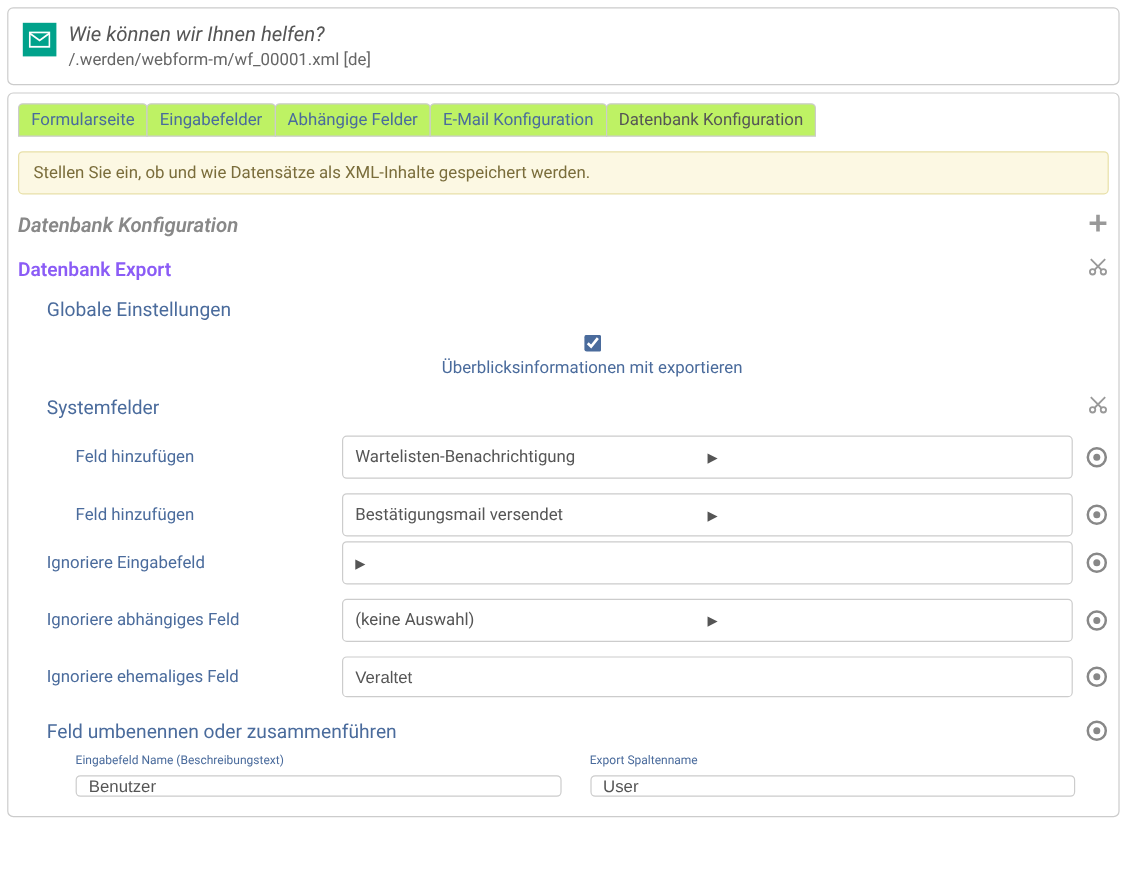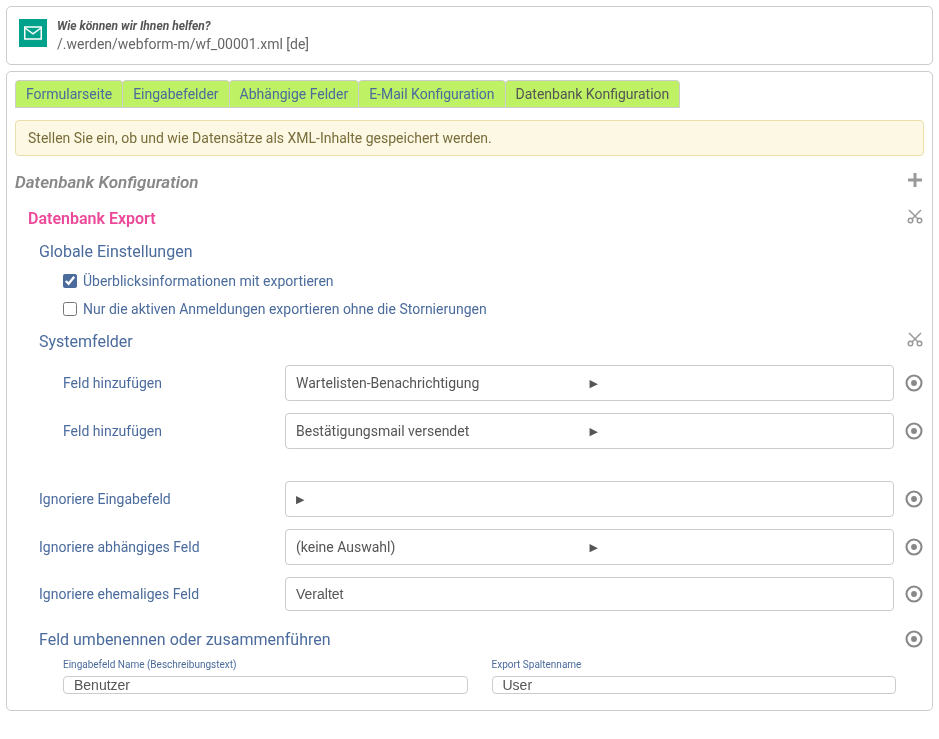--- a/index.html
+++ b/index.html
@@ -2,34 +2,34 @@
 <html><head>
 <meta charset="utf-8">
 <style>
 * { box-sizing: border-box; margin: 0; padding: 0; }
 body { font-family: -apple-system, BlinkMacSystemFont, "Segoe UI", Roboto, sans-serif; background: #fff; padding: 6px; color: #555; font-size: 14px; }
 .outer { border: 1px solid #ccc; border-radius: 5px; padding: 8px; }
 .header { display: flex; align-items: flex-start; gap: 10px; padding: 4px; }
 .mail-icon { width: 28px; height: 28px; background: #00a28b; display: flex; align-items: center; justify-content: center; flex-shrink: 0; }
 .mail-icon svg { width: 18px; height: 14px; }
 .header-text { flex: 1; }
-.header-title { font-style: italic; font-weight: 700; font-size: 12px; color: #555; }
+.header-title { font-style: italic; font-weight: 400; font-size: 17px; color: #555; }
 .header-path { color: #666; font-size: 14px; margin-top: 3px; }
 .main-panel { border: 1px solid #ccc; border-radius: 5px; margin-top: 6px; padding: 8px 8px 16px 8px; }
 .tabs { display: flex; gap: 0; }
 .tab { border: 1px solid #ccc; border-radius: 4px 4px 0 0; padding: 5px 10px; background: #bef264; color: #4a6b9c; cursor: pointer; font-size: 14px; margin-right: -1px; }
 .tab.active { color: #555; position: relative; z-index: 2; }
 .help-box { background: #fcf8e3; border: 1px solid #e8e0a8; border-radius: 4px; padding: 9px 12px; margin-top: 12px; color: #7a6d3b; font-size: 14px; }
 .section-head { display: flex; justify-content: space-between; align-items: center; margin-top: 14px; }
 .section-title { font-style: italic; font-weight: 600; font-size: 17px; color: #888; }
-.section-title.blue { color: #ec4899; font-style: normal; font-weight: 600; font-size: 16px; margin-left: 13px; }
+.section-title.blue { color: #8b5cf6; font-style: normal; font-weight: 600; font-size: 16px; }
 .subsection-title { color: #4a6b9c; font-size: 16px; margin-top: 12px; margin-left: 24px; }
 .action-icon { color: #999; cursor: pointer; font-size: 20px; }
 .row { display: flex; align-items: center; margin-top: 12px; gap: 10px; }
-.check-row { margin-left: 48px; margin-top: 12px; display: flex; align-items: center; gap: 6px; color: #4a6b9c; font-size: 14px; }
+.check-row { margin-left: 48px; margin-top: 12px; display: flex; align-items: center; gap: 6px; color: #4a6b9c; font-size: 14px; flex-direction: column; }
 .check-row input[type="checkbox"] { width: 14px; height: 14px; accent-color: #4a6b9c; }
 .field-label { color: #4a6b9c; font-size: 14px; width: 220px; flex-shrink: 0; }
 .field-label.indent1 { margin-left: 24px; width: 236px; }
 .field-label.indent2 { margin-left: 48px; width: 212px; }
 .select-wrap { flex: 1; display: flex; align-items: center; border: 1px solid #ccc; border-radius: 4px; height: 36px; padding: 0 10px; background: #fff; cursor: pointer; }
 .select-wrap span { flex: 1; color: #555; }
 .chevron { color: #999; font-size: 11px; }
 .text-input { flex: 1; border: 1px solid #ccc; border-radius: 4px; height: 34px; padding: 0 10px; font-size: 14px; color: #555; background: #fff; }
 .target-icon { width: 20px; height: 20px; flex-shrink: 0; cursor: pointer; }
 .target-icon svg { width: 20px; height: 20px; }
@@ -89,24 +89,20 @@
     </div>
   </div>
 
   <div class="subsection-title">Globale Einstellungen</div>
 
   <label class="check-row">
     <input type="checkbox" checked="" style="">
     <span>Überblicksinformationen mit exportieren</span>
   </label>
 
-  <label class="check-row">
-    <input type="checkbox" style="">
-    <span>Nur die aktiven Anmeldungen exportieren ohne die Stornierungen</span>
-  </label>
 
   <div class="sys-head">
     <div class="subsection-title" style="margin-top:0;">Systemfelder</div>
     <div class="action-icon">
       <svg width="18" height="18" viewBox="0 0 24 24">
           <circle cx="6" cy="18" r="3" fill="none" stroke="#999" stroke-width="2"></circle>
           <circle cx="18" cy="18" r="3" fill="none" stroke="#999" stroke-width="2"></circle>
           <path d="M8 16 L20 4 M16 16 L4 4" stroke="#999" stroke-width="2"></path>
         </svg>
     </div>
@@ -133,21 +129,21 @@
       <span class="chevron">▶</span>
     </div>
     <div class="target-icon">
       <svg viewBox="0 0 24 24">
           <circle cx="12" cy="12" r="9" fill="none" stroke="#888" stroke-width="2.5"></circle>
           <circle cx="12" cy="12" r="3.5" fill="#888"></circle>
         </svg>
     </div>
   </div>
 
-  <div class="row" style="margin-top:32px;">
+  <div class="row" style="margin-top:4px;">
     <div class="field-label indent1">Ignoriere Eingabefeld</div>
     <div class="select-wrap">
       <span class="chevron">▶</span>
     </div>
     <div class="target-icon">
       <svg viewBox="0 0 24 24">
           <circle cx="12" cy="12" r="9" fill="none" stroke="#888" stroke-width="2.5"></circle>
           <circle cx="12" cy="12" r="3.5" fill="#888"></circle>
         </svg>
     </div>

